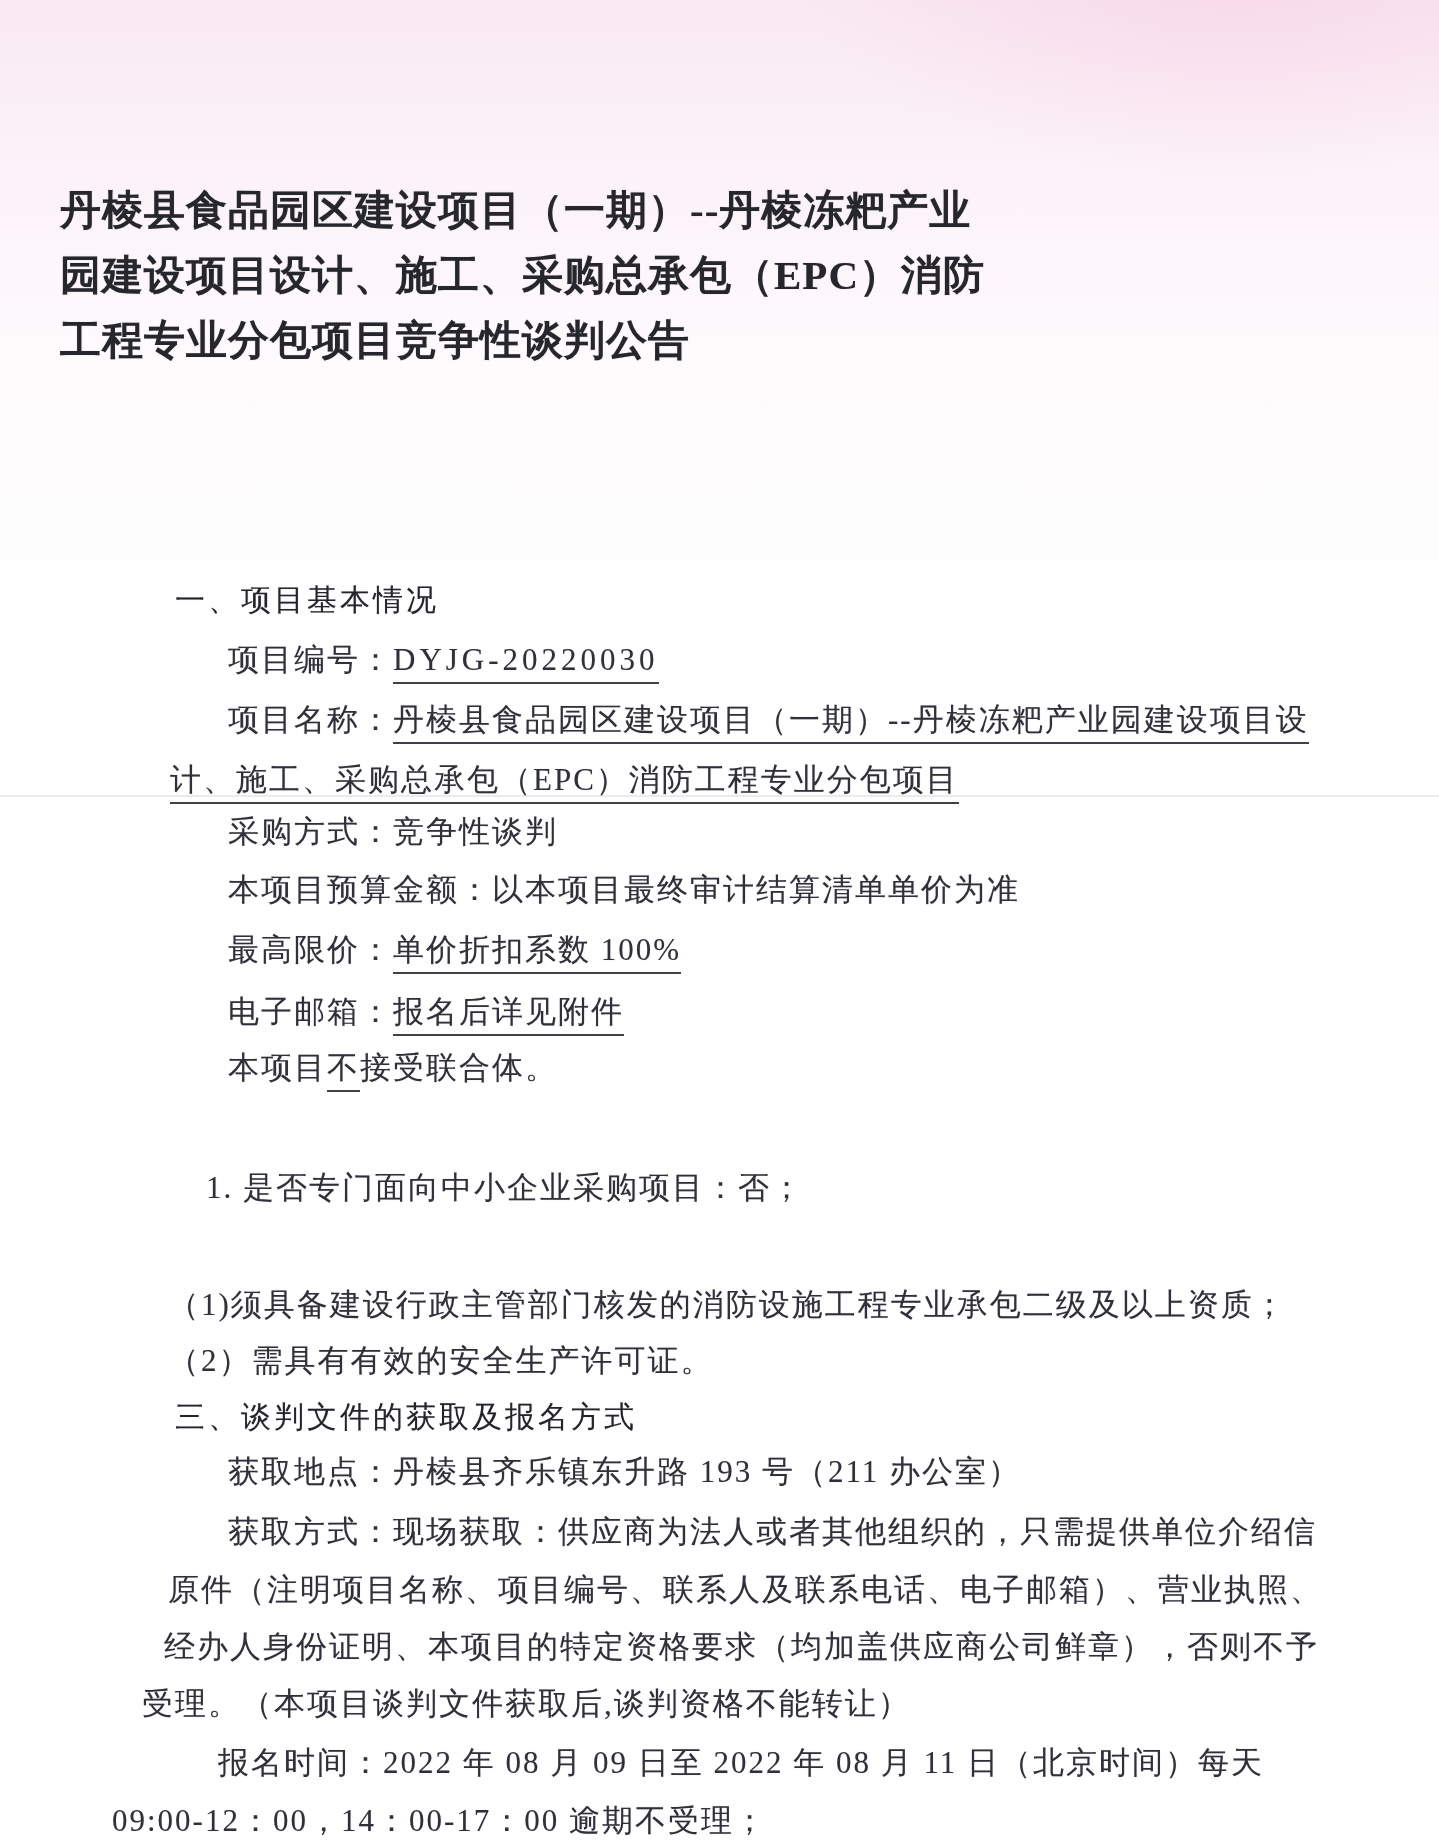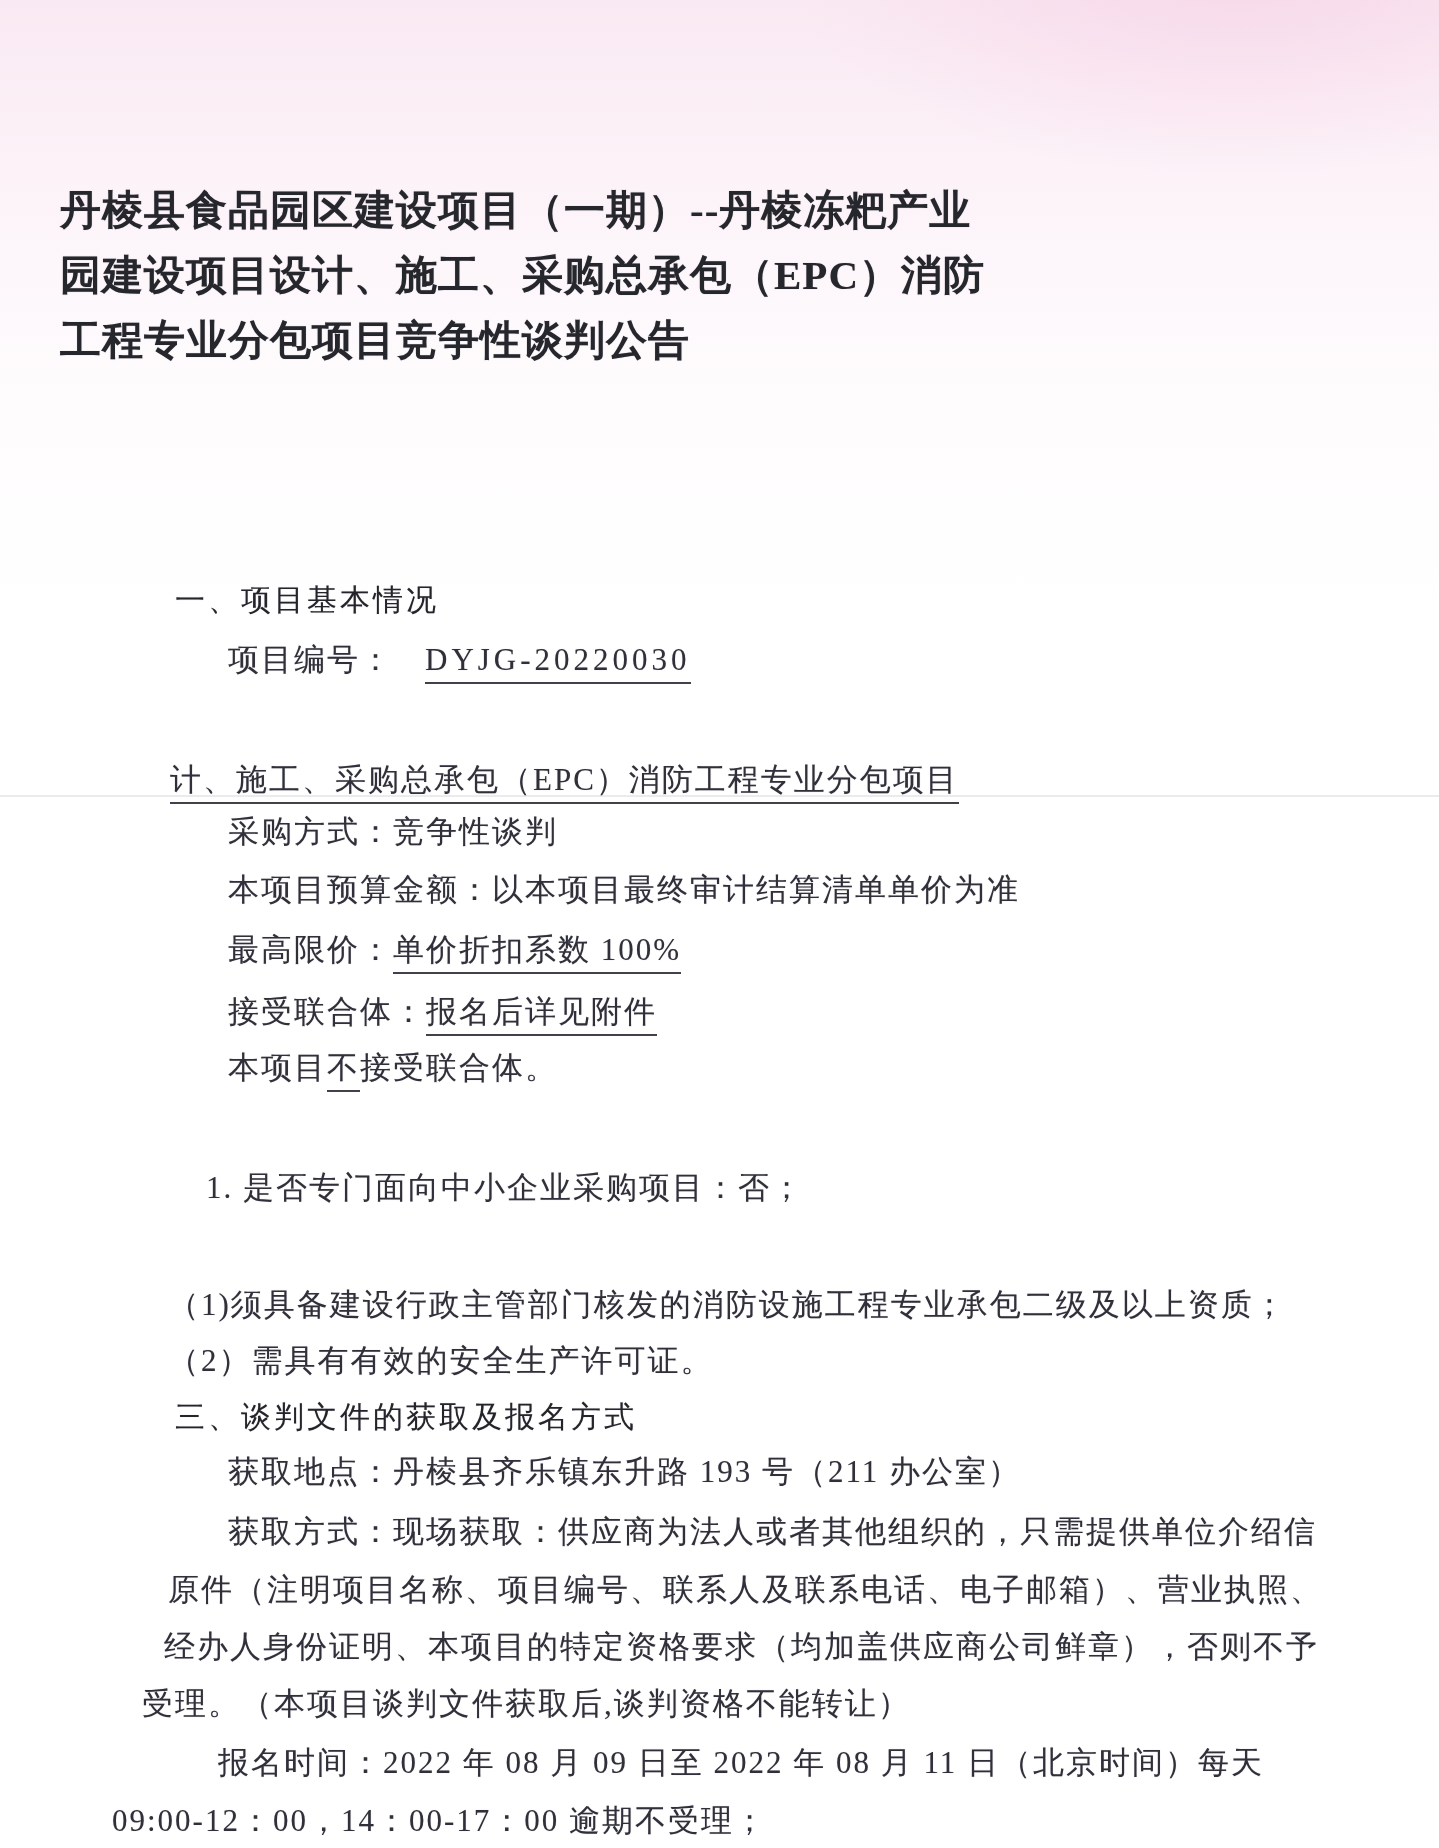--- a/index.html
+++ b/index.html
@@ -35,21 +35,21 @@
     font-family:"Liberation Sans","DejaVu Sans",sans-serif;
     font-weight:400;
     font-size:30px;
     letter-spacing:3px;
     color:#24242b;
   }
   .u{
     border-bottom:2px solid #41414b;
     padding-bottom:5px;
   }
-  .num{letter-spacing:4px;margin-left:32px;}
+  .num{letter-spacing:4px;}
   .scan-line{
     position:absolute;left:0;top:795px;width:100%;height:2px;
     background:rgba(190,184,192,0.30);
   }
 </style>
 </head>
 <body>
 
 <div class="page">
 
@@ -62,39 +62,42 @@
   </div>
 
   <div class="line hd" style="top:580px;left:175px">
     <span>一、项目基本情况</span>
   </div>
 
   <div class="line" style="top:640px;left:228px">
     <span>项目编号：</span><span class="u num">DYJG-20220030</span>
   </div>
 
+  <div class="line" style="top:700px;left:228px">
+    <span>项目名称：</span><span class="u">丹棱县食品园区建设项目（一期）--丹棱冻粑产业园建设项目设</span>
+  </div>
 
   <div class="line" style="top:760px;left:170px">
     <span class="u">计、施工、采购总承包（EPC）消防工程专业分包项目</span>
   </div>
 
   <div class="line" style="top:812px;left:228px">
     <span>采购方式：竞争性谈判</span>
   </div>
 
   <div class="line" style="top:870px;left:228px">
     <span>本项目预算金额：以本项目最终审计结算清单单价为准</span>
   </div>
 
   <div class="line" style="top:930px;left:228px">
     <span>最高限价：</span><span class="u">单价折扣系数 100%</span>
   </div>
 
   <div class="line" style="top:992px;left:228px">
-    <span>接受联合体：</span><span class="u">报名后详见附件</span>
+    <span>电子邮箱：</span><span class="u">报名后详见附件</span>
   </div>
 
   <div class="line" style="top:1048px;left:228px">
     <span>本项目</span><span class="u">不</span><span>接受联合体。</span>
   </div>
 
 
   <div class="line" style="top:1168px;left:206px">
     <span>1. 是否专门面向中小企业采购项目：否；</span>
   </div>

